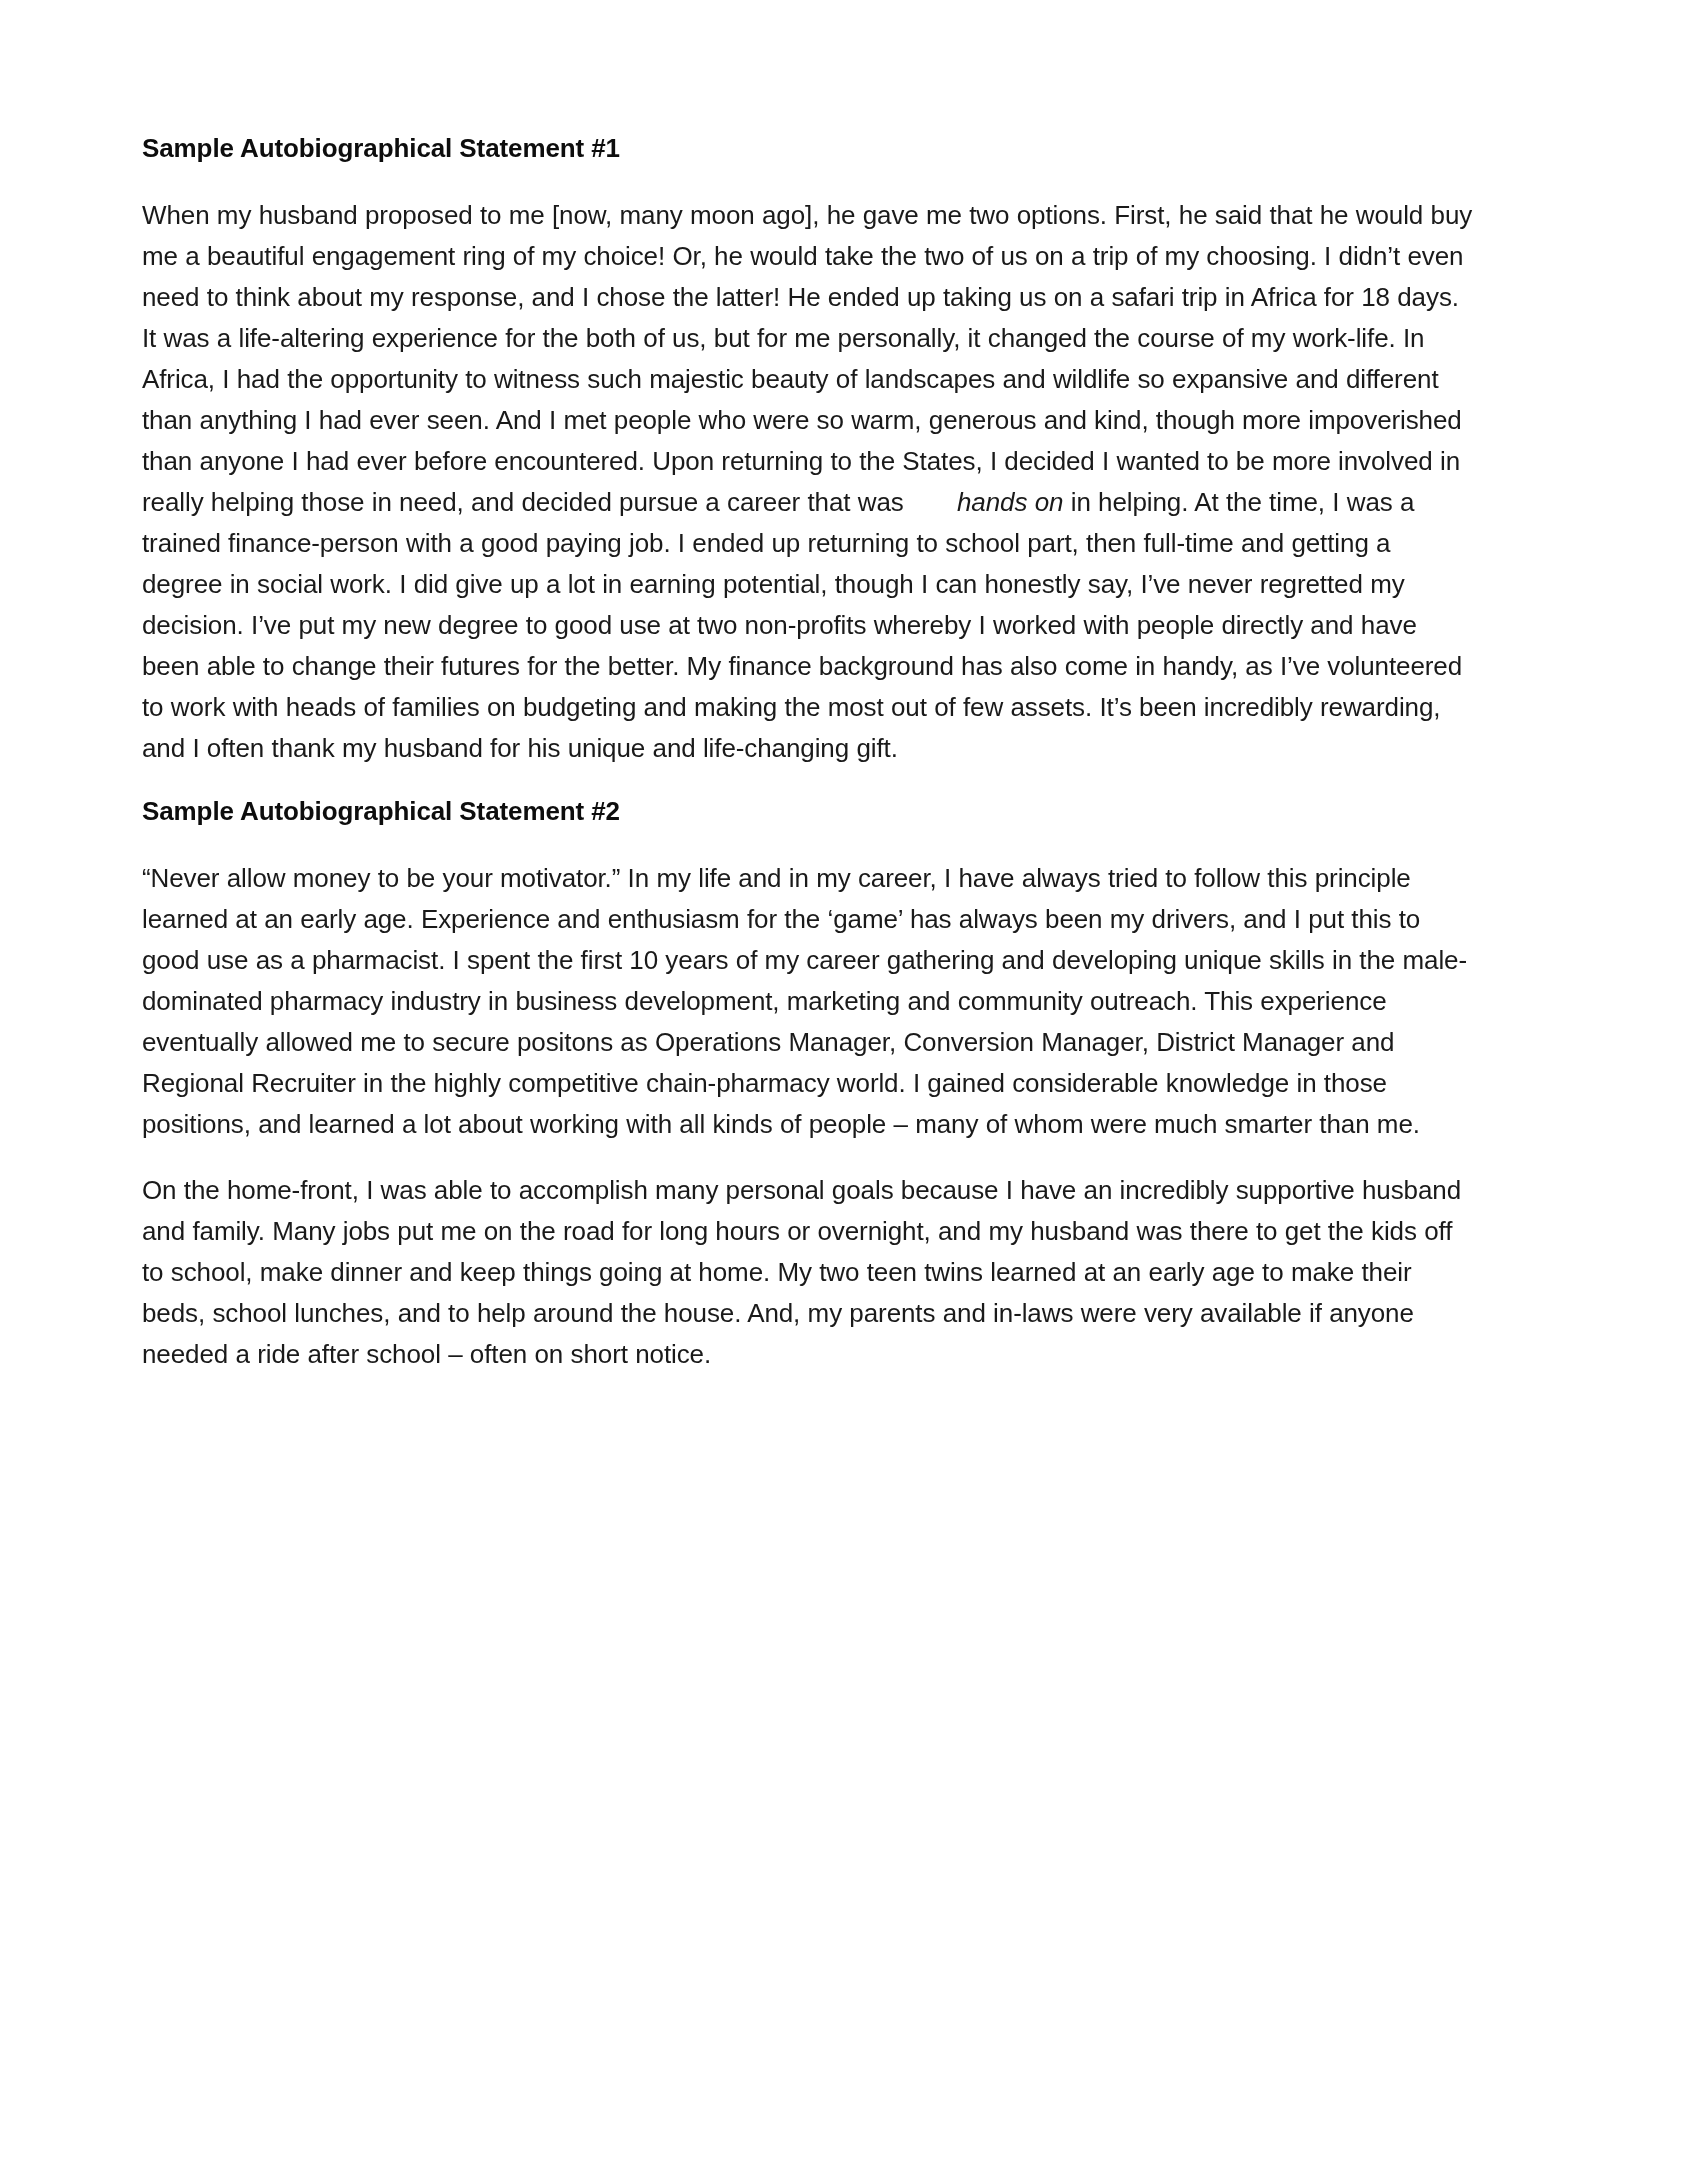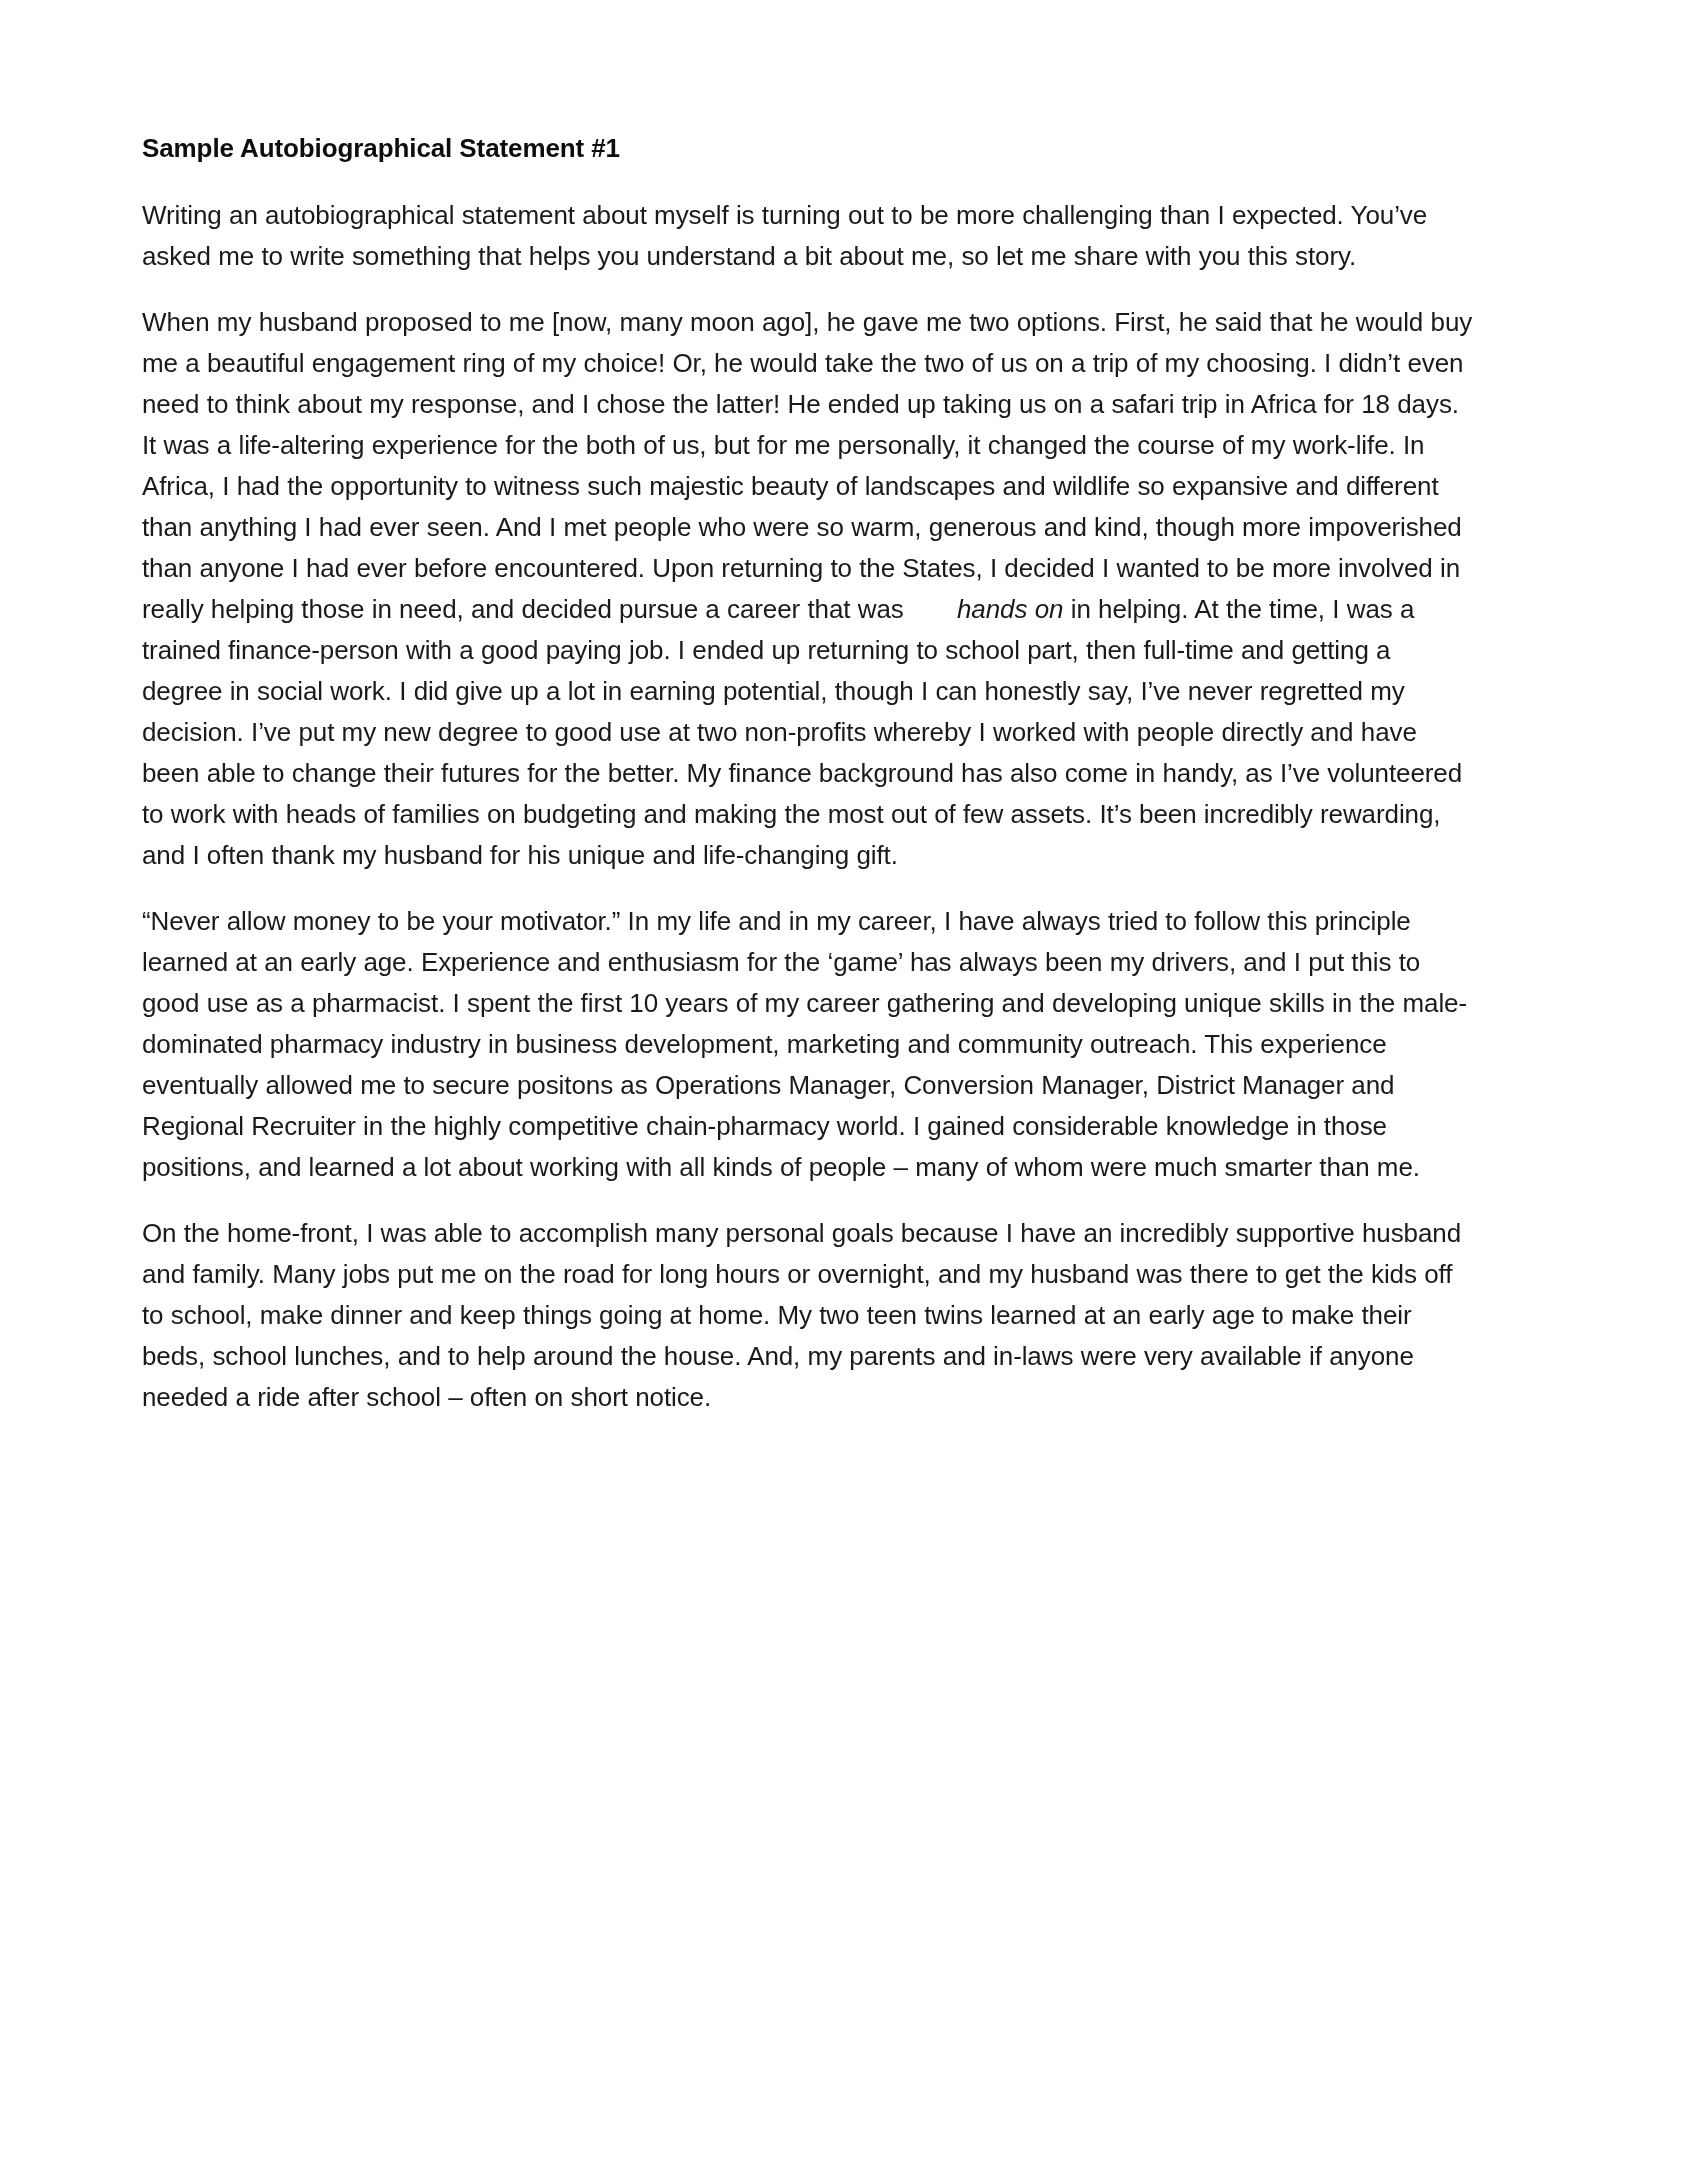--- a/index.html
+++ b/index.html
@@ -57,25 +57,25 @@
   }
 </style>
 </head>
 <body>
 
 <div class="page">
   <div class="doc-body">
 
     <p class="heading">Sample Autobiographical Statement #1</p>
 
-    <p class="para">Writing an autobiographical statement about myself is turning out to be more challenging than I expected.  You’ve asked me to write something that helps you understand a bit about me, so let me share with you this story.</p>
 
     <p class="para"><span>When my husband proposed to me [now, many moon ago], he gave me two options.  First, he said that he would buy me a beautiful engagement ring of my choice!  Or, he would take the two of us on a trip of my choosing.  I didn’t even need to think about my response, and I chose the latter!  He ended up taking us on a safari trip in Africa for 18 days.  It was a life-altering experience for the both of us, but for me personally, it changed the course of my work-life.  In Africa, I had the opportunity to witness such majestic beauty of landscapes and wildlife so expansive and different than anything I had ever seen.  And I met people who were so warm, generous and kind, though more impoverished than anyone I had ever before encountered.  Upon returning to the States, I decided I wanted to be more involved in really helping those in need, and decided pursue a career that was </span><em class="ital">hands on</em><span> in helping.  At the time, I was a trained finance-person with a good paying job.  I ended up returning to school part, then full-time and getting a degree in social work.  I did give up a lot in earning potential, though I can honestly say, I’ve never regretted my decision.   I’ve put my new degree to good use at two non-profits whereby I worked with people directly and have been able to change their futures for the better.  My finance background has also come in handy, as I’ve volunteered to work with heads of families on budgeting and making the most out of few assets.  It’s been incredibly rewarding, and I often thank my husband for his unique and life-changing gift.</span></p>
 
 
+    <p class="heading gap-before-heading">Sample Autobiographical Statement #2</p>
 
     <p class="para">“Never allow money to be your motivator.”  In my life and in my career, I have always tried to follow this principle learned at an early age.  Experience and enthusiasm for the ‘game’ has always been my drivers, and I put this to good use as a pharmacist.  I spent the first 10 years of my career gathering and developing unique skills in the male-dominated pharmacy industry in business development, marketing and community outreach.  This experience eventually allowed me to secure positons as Operations Manager, Conversion Manager, District Manager and Regional Recruiter in the highly competitive chain-pharmacy world.  I gained considerable knowledge in those positions, and learned a lot about working with all kinds of people – many of whom were much smarter than me.</p>
 
     <p class="para">On the home-front, I was able to accomplish many personal goals because I have an incredibly supportive husband and family.  Many jobs put me on the road for long hours or overnight, and my husband was there to get the kids off to school, make dinner and keep things going at home.  My two teen twins learned at an early age to make their beds, school lunches, and to help around the house.  And, my parents and in-laws were very available if anyone needed a ride after school – often on short notice.</p>
 
   </div>
 </div>
 
 
 </body></html>

